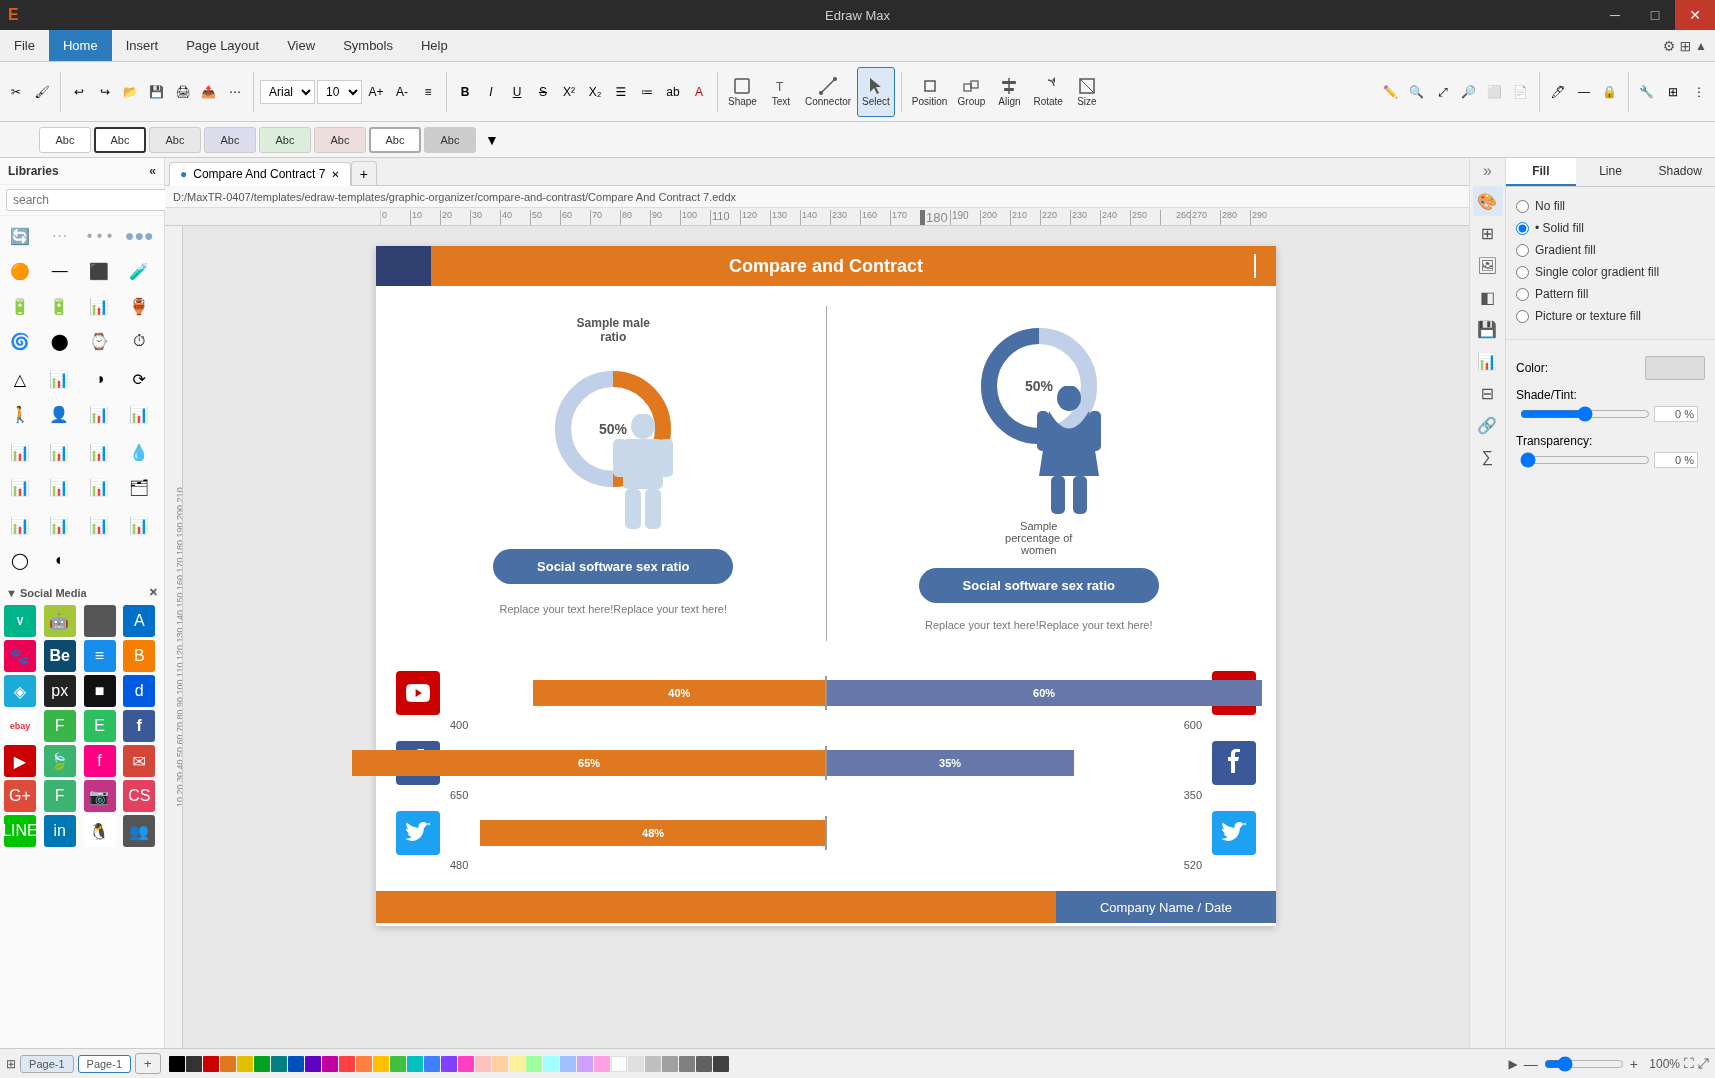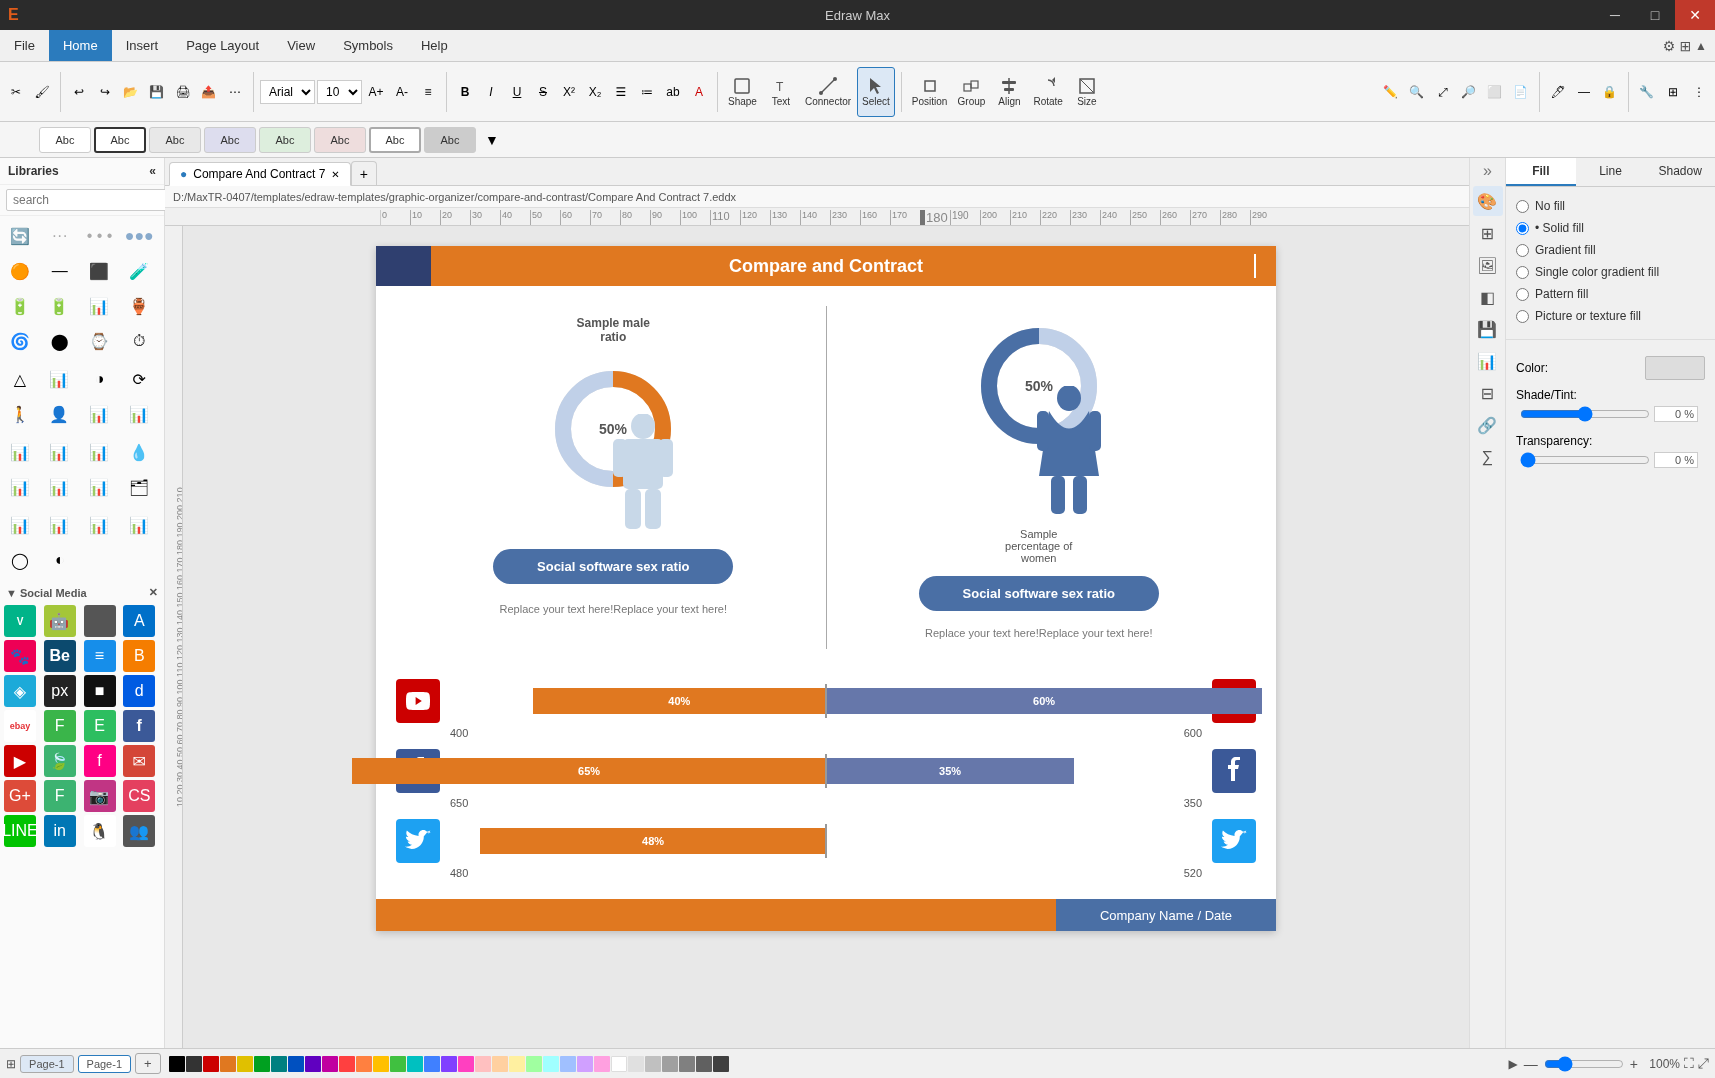--- a/index.html
+++ b/index.html
@@ -387,21 +387,21 @@
         <div style="width:30px;font-size:9px;color:#888;border-left:1px solid #aaa;padding-left:1px;">160</div>
         <div style="width:30px;font-size:9px;color:#888;border-left:1px solid #aaa;padding-left:1px;">170</div>
         <div style="width:30px;font-size:13px;color:#888;border-left:5px solid #737373;padding-left:1px;">180</div>
         <div style="width:30px;font-size:10px;color:#888;border-left:1px solid #aaa;padding-left:1px;">190</div>
         <div style="width:30px;font-size:9px;color:#888;border-left:1px solid #aaa;padding-left:1px;">200</div>
         <div style="width:30px;font-size:9px;color:#888;border-left:1px solid #aaa;padding-left:1px;">210</div>
         <div style="width:30px;font-size:9px;color:#888;border-left:1px solid #aaa;padding-left:1px;">220</div>
         <div style="width:30px;font-size:9px;color:#888;border-left:1px solid #aaa;padding-left:1px;">230</div>
         <div style="width:30px;font-size:9px;color:#888;border-left:1px solid #aaa;padding-left:1px;">240</div>
         <div style="width:30px;font-size:9px;color:#888;border-left:1px solid #aaa;padding-left:1px;">250</div>
-        <div style="width:30px;font-size:9px;color:#888;border-left:1px solid #aaa;padding-left:1px;">260</div>
+        <div style="width:30px;font-size:9px;color:#888;border-left:1px solid #aaa;padding-left:15px;">260</div>
         <div style="width:30px;font-size:9px;color:#888;border-left:1px solid #aaa;padding-left:1px;">270</div>
         <div style="width:30px;font-size:9px;color:#888;border-left:1px solid #aaa;padding-left:1px;">280</div>
         <div style="width:30px;font-size:9px;color:#888;border-left:1px solid #aaa;padding-left:1px;">290</div>
       </div>
     </div>
 
     <div id="canvas-scroll">
 
       <div id="ruler-v" style="width:18px;background:#f0f0f0;border-right:1px solid #ccc;flex-shrink:0;display:flex;flex-direction:column;">
         <div style="height:20px;"></div>
@@ -465,21 +465,21 @@
 
                 <svg width="80" height="130" viewBox="0 0 80 130" style="position:absolute;bottom:0;right:10px;">
                   <ellipse cx="40" cy="12" rx="12" ry="13" fill="#4a6fa5"></ellipse>
                   <path d="M20,25 Q40,60 60,25 L70,90 L10,90 Z" fill="#4a6fa5"></path>
                   <rect x="8" y="25" width="12" height="40" rx="5" fill="#4a6fa5"></rect>
                   <rect x="60" y="25" width="12" height="40" rx="5" fill="#4a6fa5"></rect>
                   <rect x="22" y="90" width="14" height="38" rx="5" fill="#4a6fa5"></rect>
                   <rect x="44" y="90" width="14" height="38" rx="5" fill="#4a6fa5"></rect>
                 </svg>
               </div>
-              <div style="font-size:11px;color:#555;text-align:center;margin-top:12px;">Sample<br>percentage of<br>women</div>
+              <div style="font-size:11px;color:#555;text-align:center;margin-top:4px;">Sample<br>percentage of<br>women</div>
 
               <div style="background:#4a6fa5;color:white;border-radius:25px;padding:10px 30px;text-align:center;font-size:13px;font-weight:bold;margin:12px auto;width:240px;cursor:pointer;">
                 <span>Social software sex ratio</span>
               </div>
 
               <div style="font-size:11px;color:#777;text-align:center;margin-top:4px;">Replace your text here!Replace your text here!</div>
             </div>
           </div>
 
           <div style="padding:10px 20px;">

